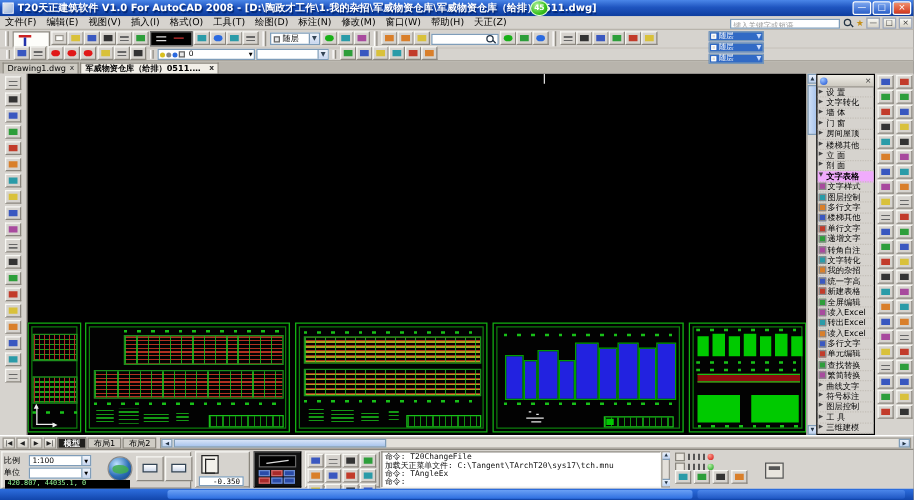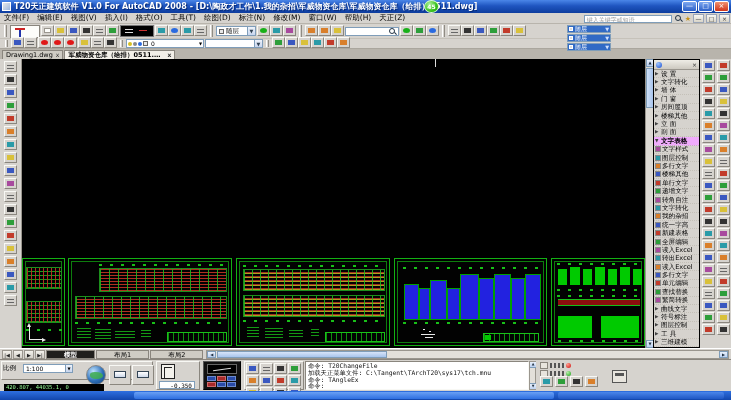--- a/index.html
+++ b/index.html
@@ -109,30 +109,30 @@
   .smrow{height:8.4px;display:flex;align-items:center;font-size:6.6px;line-height:8px;padding:0 1px;white-space:nowrap;overflow:hidden;border-bottom:1px dotted #c4c0b8;}
   .smrow .ar{color:#444;font-size:4.5px;margin-right:1px;flex:0 0 5px;}
   .smrow .mi{width:6px;height:6px;margin-right:1px;flex:0 0 6px;border:1px solid #888;}
   .smrow.expanded{background:#f0abfc;font-weight:bold;}
   .sicons{position:absolute;top:0;height:289px;display:flex;flex-direction:column;gap:1px;align-items:center;padding-top:1px;}
   .sicons.colA{left:48px;width:15px;} .sicons.colB{left:63px;width:15px;}
 
   
   .navrow{position:absolute;left:0;top:348px;width:731px;height:11px;background:#d6d3ce;border-top:1px solid #fff;display:flex;align-items:center;gap:1px;padding-left:2px;}
   .narr{width:10px;height:9px;border:1px solid #9a968e;background:linear-gradient(#f4f2ec,#d2cfc8);font-size:5px;line-height:8px;text-align:center;color:#222;}
-  .mtab{height:9px;border:1px solid #8a867e;padding:0 17px;font-size:6.5px;line-height:8px;background:#cfccc4;}
+  .mtab{height:9px;border:1px solid #8a867e;padding:0 4px;font-size:6.5px;line-height:8px;background:#cfccc4;}
   .mtab.active{background:#201f1d;color:#fff;font-weight:bold;}
   .hscroll{flex:1;height:9px;margin:0 2px;background:#e3e0da;border:1px solid #9a968e;position:relative;}
   .hthumb{position:absolute;left:10px;top:0;height:7px;width:170px;background:linear-gradient(#d7e4f8,#a8c4ec);border:1px solid #7f9db9;}
   .harr{position:absolute;top:0;width:9px;height:7px;background:linear-gradient(#eaf1fc,#bdd2f2);border:1px solid #7f9db9;font-size:4px;line-height:6px;text-align:center;color:#234;}
 
   
   .cmdarea{position:absolute;left:0;top:359px;width:731px;height:32px;background:#d6d3ce;border-top:1px solid #8a867e;}
   .panel{position:absolute;border:1px solid;border-color:#f8f8f4 #8a867e #8a867e #f8f8f4;background:#d6d3ce;}
-  .tp-left{left:1px;top:1px;width:152px;height:19px;padding:1px;}
+  .tp-left{left:1px;top:1px;width:152px;height:30px;padding:1px;}
   .trow{display:flex;align-items:center;gap:2px;height:10px;}
   .tlabel{font-size:6.5px;width:18px;}
   .tcombo{width:50px;height:9px;background:#fff;border:1px solid #7f9db9;font-size:6px;line-height:8px;padding:0 2px;position:relative;}
   .tcombo .dd{position:absolute;right:0;top:0;bottom:0;width:7px;background:linear-gradient(#eef3fb,#c8d6ef);border-left:1px solid #7f9db9;font-size:4px;text-align:center;line-height:8px;}
   .globe{position:absolute;left:84px;top:3px;width:20px;height:20px;border-radius:50%;
     background:radial-gradient(circle at 35% 30%,#bfe3ff,#2d6fb8 55%,#123e77);border:1px solid #888;}
   .globe::after{content:'';position:absolute;left:3px;top:6px;width:13px;height:7px;background:#3fae4e;border-radius:40% 60% 50% 50%;opacity:.85;}
   .bigbtn{position:absolute;top:3px;width:22px;height:20px;border:1px solid;border-color:#f8f8f4 #8a867e #8a867e #f8f8f4;background:#d6d3ce;}
   .bigbtn::after{content:'';position:absolute;left:4px;top:5px;right:4px;bottom:6px;border:1px solid #345;background:linear-gradient(#fff,#cdd8ea);}
   .coords{position:absolute;left:2px;top:22px;width:100px;height:7px;background:#000;color:#9f9;font-size:5.5px;line-height:7px;padding:0 2px;font-family:"DejaVu Sans Mono",monospace;white-space:nowrap;overflow:hidden;}
@@ -595,20 +595,24 @@
       <span class="harr" style="right:0">▶</span>
     </span>
   </div>
 
   <div class="cmdarea">
     <div class="panel tp-left">
       <div class="trow">
         <span class="tlabel">比例</span>
         <span class="tcombo"><span>1:100</span><span class="dd">▼</span></span>
       </div>
+      <div class="trow">
+        <span class="tlabel">单位</span>
+        <span class="tcombo"><span></span><span class="dd">▼</span></span>
+      </div>
       <div class="globe"></div>
       <div class="bigbtn" style="left:107px"></div>
       <div class="bigbtn" style="left:130px"></div>
       <div class="coords">420.807, 44035.1, 0</div>
     </div>
 
     <div class="panel doorpanel">
       <div class="door"></div>
       <div class="elev">-0.350</div>
     </div>

